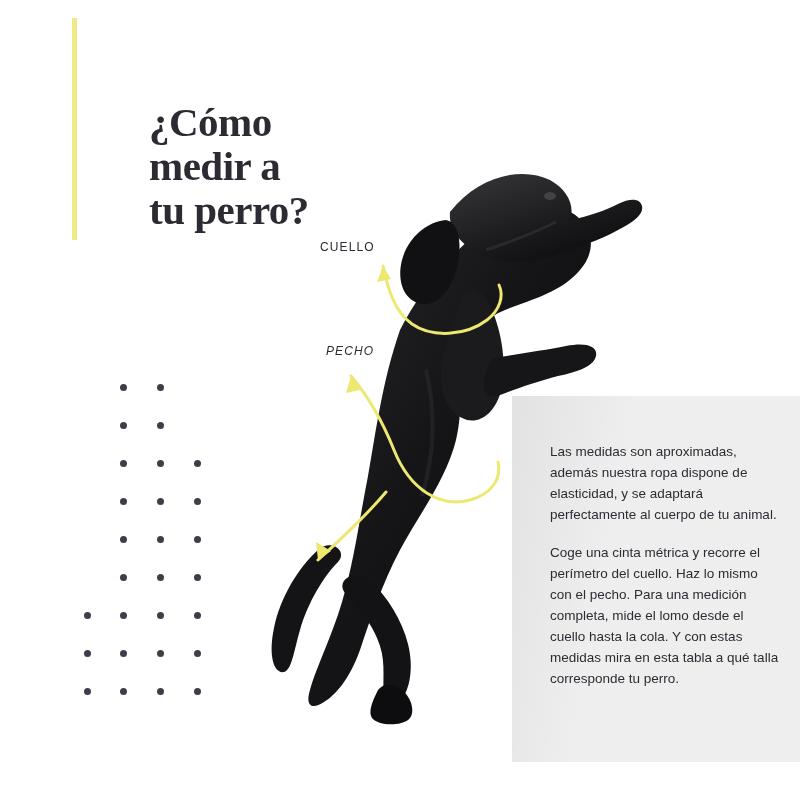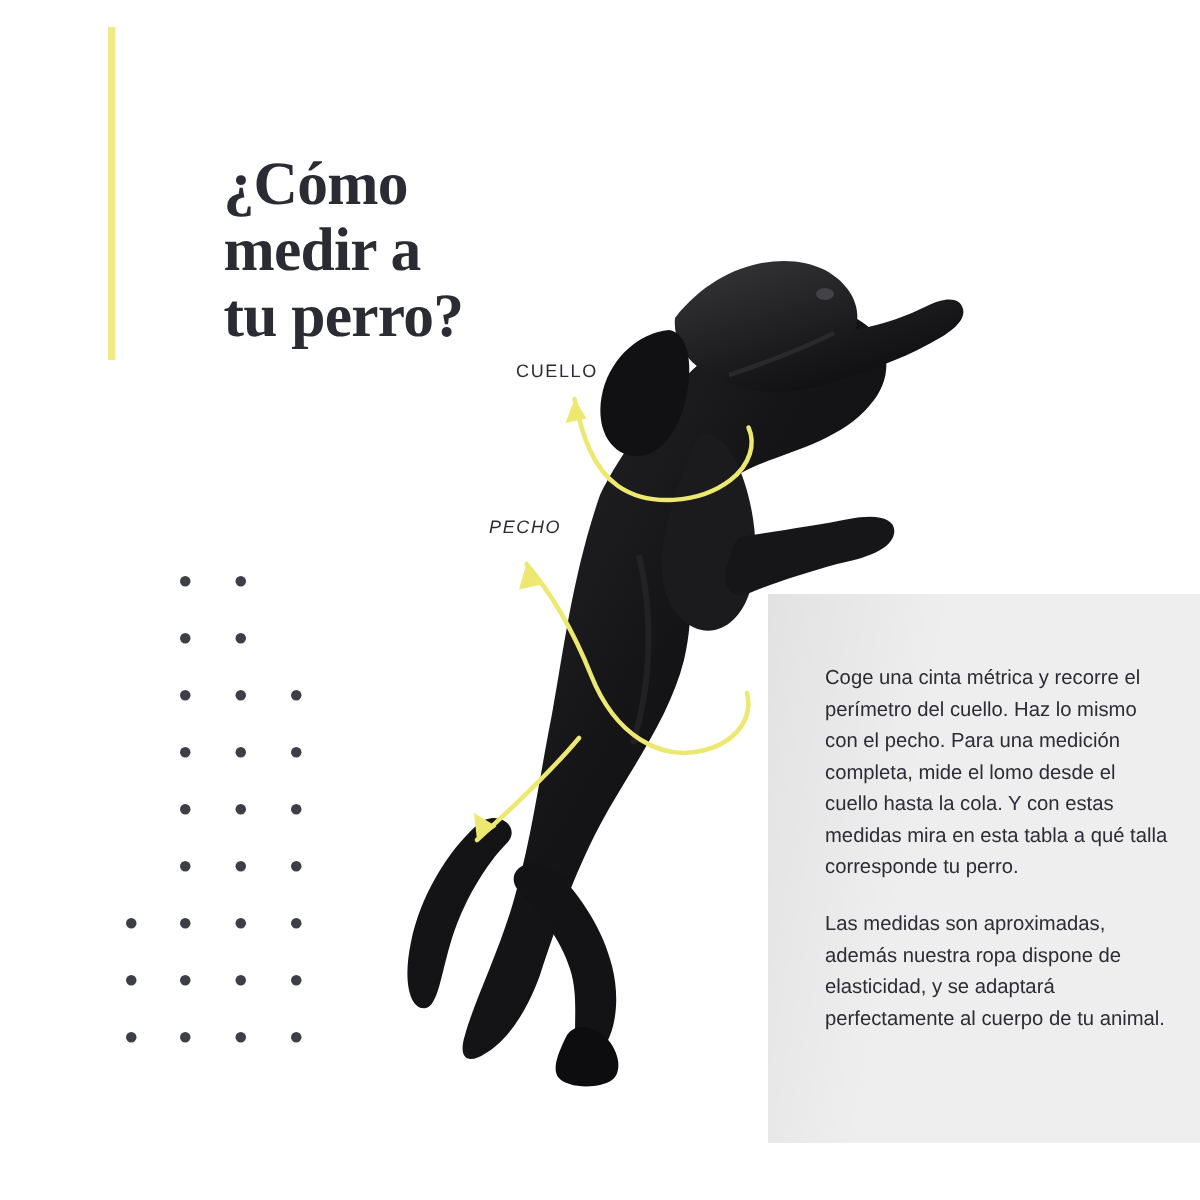--- a/index.html
+++ b/index.html
@@ -98,21 +98,21 @@
   }
 
   
   .measure-label {
     position: absolute;
     font-size: 12px;
     letter-spacing: 1.1px;
     color: #2b2b33;
     font-weight: normal;
   }
-  .label-cuello { left: 344px; top: 240px; }
+  .label-cuello { left: 320px; top: 240px; }
   .label-pecho  { left: 326px; top: 344px; font-style: italic; }
 
   .arrows {
     position: absolute;
     left: 0; top: 0;
     width: 800px; height: 800px;
     pointer-events: none;
   }
 </style>
 </head>
@@ -241,22 +241,22 @@
       <path d="M236 100 C 260 92, 286 82, 306 72" stroke="#3a3a3e" stroke-width="3" fill="none" opacity="0.5"></path>
       <path d="M176 220 C 186 262, 184 306, 172 346" stroke="#313135" stroke-width="4" fill="none" opacity="0.45"></path>
       <ellipse cx="300" cy="46" rx="6" ry="4" fill="#4a4a50" opacity="0.8"></ellipse>
     </svg>
   </div>
 
   <div class="info-panel"></div>
   <div class="info-panel-shadow"></div>
 
   <div class="info-text">
+    <p>Las medidas son aproximadas, además nuestra ropa dispone de elasticidad, y se adaptará perfectamente al cuerpo de tu animal.</p>
     <p>Coge una cinta métrica y recorre el perímetro del cuello. Haz lo mismo con el pecho. Para una medición completa, mide el lomo desde el cuello hasta la cola. Y con estas medidas mira en esta tabla a qué talla corresponde tu perro.</p>
-    <p>Las medidas son aproximadas, además nuestra ropa dispone de elasticidad, y se adaptará perfectamente al cuerpo de tu animal.</p>
   </div>
 
   <div class="measure-label label-cuello">CUELLO</div>
   <div class="measure-label label-pecho">PECHO</div>
 
   <svg class="arrows" viewBox="0 0 800 800" xmlns="http://www.w3.org/2000/svg">
 
     <path d="M383 266 C 388 290, 395 312, 412 324 C 432 338, 466 336, 487 320 C 500 310, 504 296, 499 285" stroke="#ece870" stroke-width="3" fill="none" stroke-linecap="round"></path>
     <path d="M383 266 L 377 282 L 391 279 Z" fill="#ece870"></path>
 

